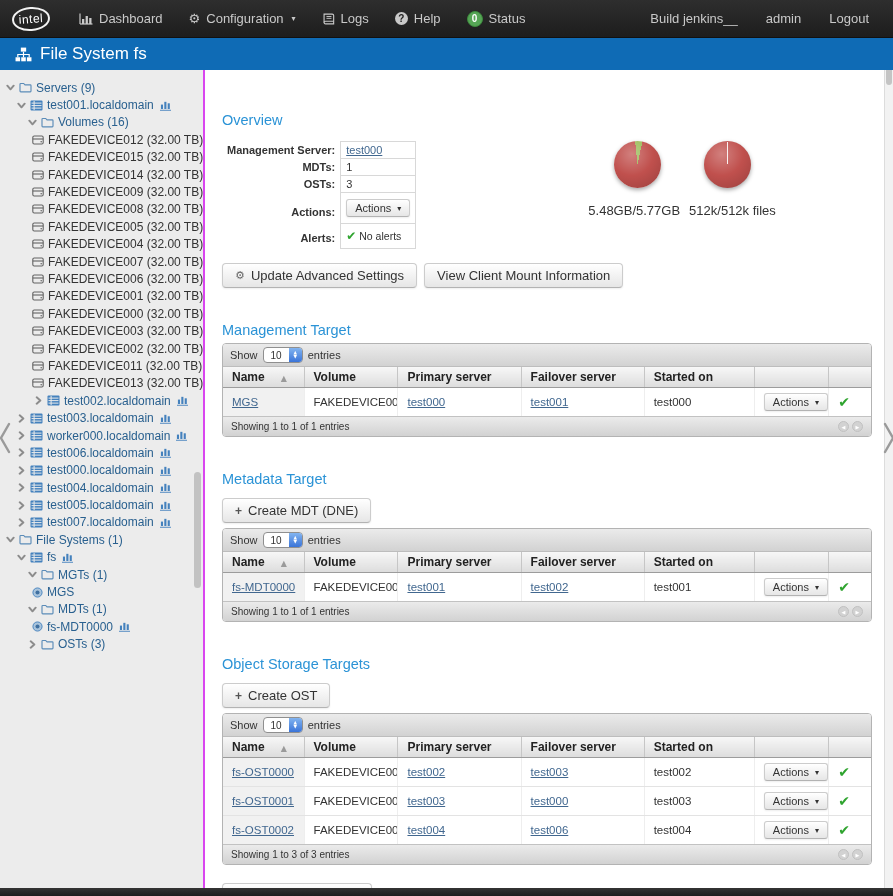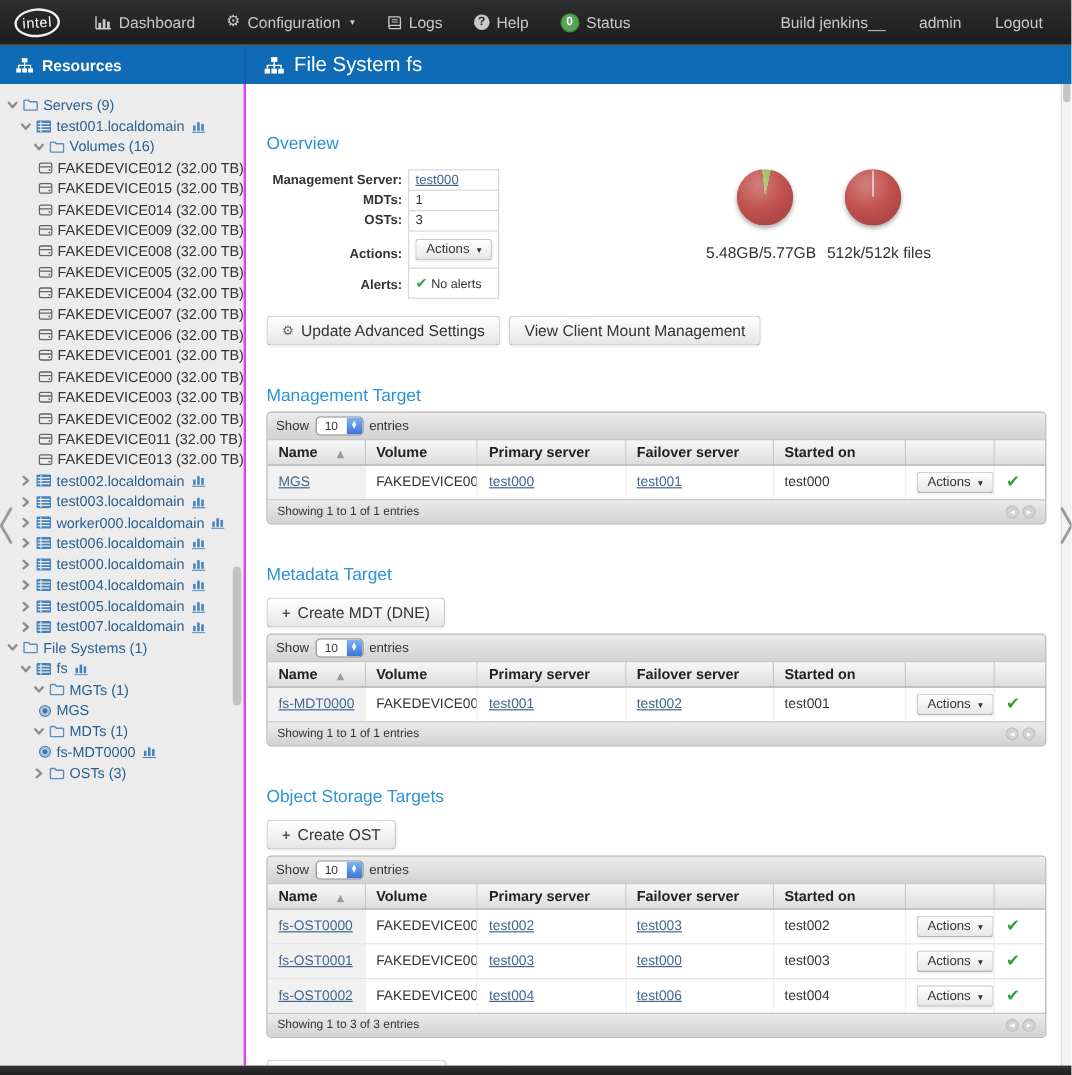--- a/index.html
+++ b/index.html
@@ -182,32 +182,20 @@
     <div class="nav-item">
         <span>admin</span>
       </div>
     <div class="nav-item">
         <span>Logout</span>
       </div>
   </div>
 </div>
 
 <div class="bluebar">
-  <div class="bluebar-resources">
-    <span class="nav-icon">
-      <svg width="15" height="13" viewBox="0 0 16 14">
-          <rect x="5.5" y="0.5" width="5" height="3.8" fill="#fff"></rect>
-          <rect x="0.5" y="9.6" width="4.3" height="3.8" fill="#fff"></rect>
-          <rect x="5.85" y="9.6" width="4.3" height="3.8" fill="#fff"></rect>
-          <rect x="11.2" y="9.6" width="4.3" height="3.8" fill="#fff"></rect>
-          <path d="M8 4.3 V7 M2.65 9.6 V7 H13.35 V9.6 M8 7 V9.6" stroke="#fff" stroke-width="1.1" fill="none"></path>
-        </svg>
-    </span>
-    <span>Resources</span>
-  </div>
   <div class="bluebar-title">
     <span class="nav-icon">
       <svg width="17" height="15" viewBox="0 0 16 14">
           <rect x="5.5" y="0.5" width="5" height="3.8" fill="#fff"></rect>
           <rect x="0.5" y="9.6" width="4.3" height="3.8" fill="#fff"></rect>
           <rect x="5.85" y="9.6" width="4.3" height="3.8" fill="#fff"></rect>
           <rect x="11.2" y="9.6" width="4.3" height="3.8" fill="#fff"></rect>
           <path d="M8 4.3 V7 M2.65 9.6 V7 H13.35 V9.6 M8 7 V9.6" stroke="#fff" stroke-width="1.1" fill="none"></path>
         </svg>
     </span>
@@ -411,21 +399,21 @@
       <div class="tree-item dark" style="padding-left: 32px;">
         <span class="ticon">
           <svg width="12" height="10" viewBox="0 0 12 10">
             <rect x="0.8" y="1" width="10.4" height="8" rx="1.4" fill="none" stroke="#636363" stroke-width="1.1"></rect>
             <line x1="0.8" y1="4" x2="11.2" y2="4" stroke="#636363" stroke-width="1.1"></line>
             <circle cx="9.2" cy="6.7" r="0.8" fill="#636363"></circle>
           </svg>
         </span>
         <span>FAKEDEVICE013 (32.00 TB)</span>
       </div>
-      <div class="tree-item" style="padding-left: 17px;">
+      <div class="tree-item" style="padding-left: 34px;">
         <span class="tw">
           <svg width="9" height="9" viewBox="0 0 10 10">
             <polyline points="3,1.5 7,5 3,8.5" fill="none" stroke="#8c8c8c" stroke-width="2.2" stroke-linecap="round" stroke-linejoin="round"></polyline>
           </svg>
         </span>
         <span class="ticon">
           <svg width="13" height="11" viewBox="0 0 13 11">
             <rect x="0.5" y="0.5" width="12" height="10" rx="1" fill="#4481bd"></rect>
             <line x1="1.5" y1="3.1" x2="11.5" y2="3.1" stroke="#ececec" stroke-width="1"></line>
             <line x1="1.5" y1="5.6" x2="11.5" y2="5.6" stroke="#ececec" stroke-width="1"></line>
@@ -786,21 +774,21 @@
         <span>512k/512k files</span>
       </div>
     </div>
   </div>
   <div class="btn-row">
     <button class="btn">
       <span class="gear-glyph nav-icon">⚙</span>
       <span>Update Advanced Settings</span>
     </button>
     <button class="btn">
-      <span>View Client Mount Management</span>
+      <span>View Client Mount Information</span>
     </button>
   </div>
 
   <div class="section">
       <h2 class="section-heading">Management Target</h2>
       <div class="dt-wrap">
         <div class="dt-toolbar">
           <span>Show</span>
           <span class="dt-select">
             <span class="val">10</span>

